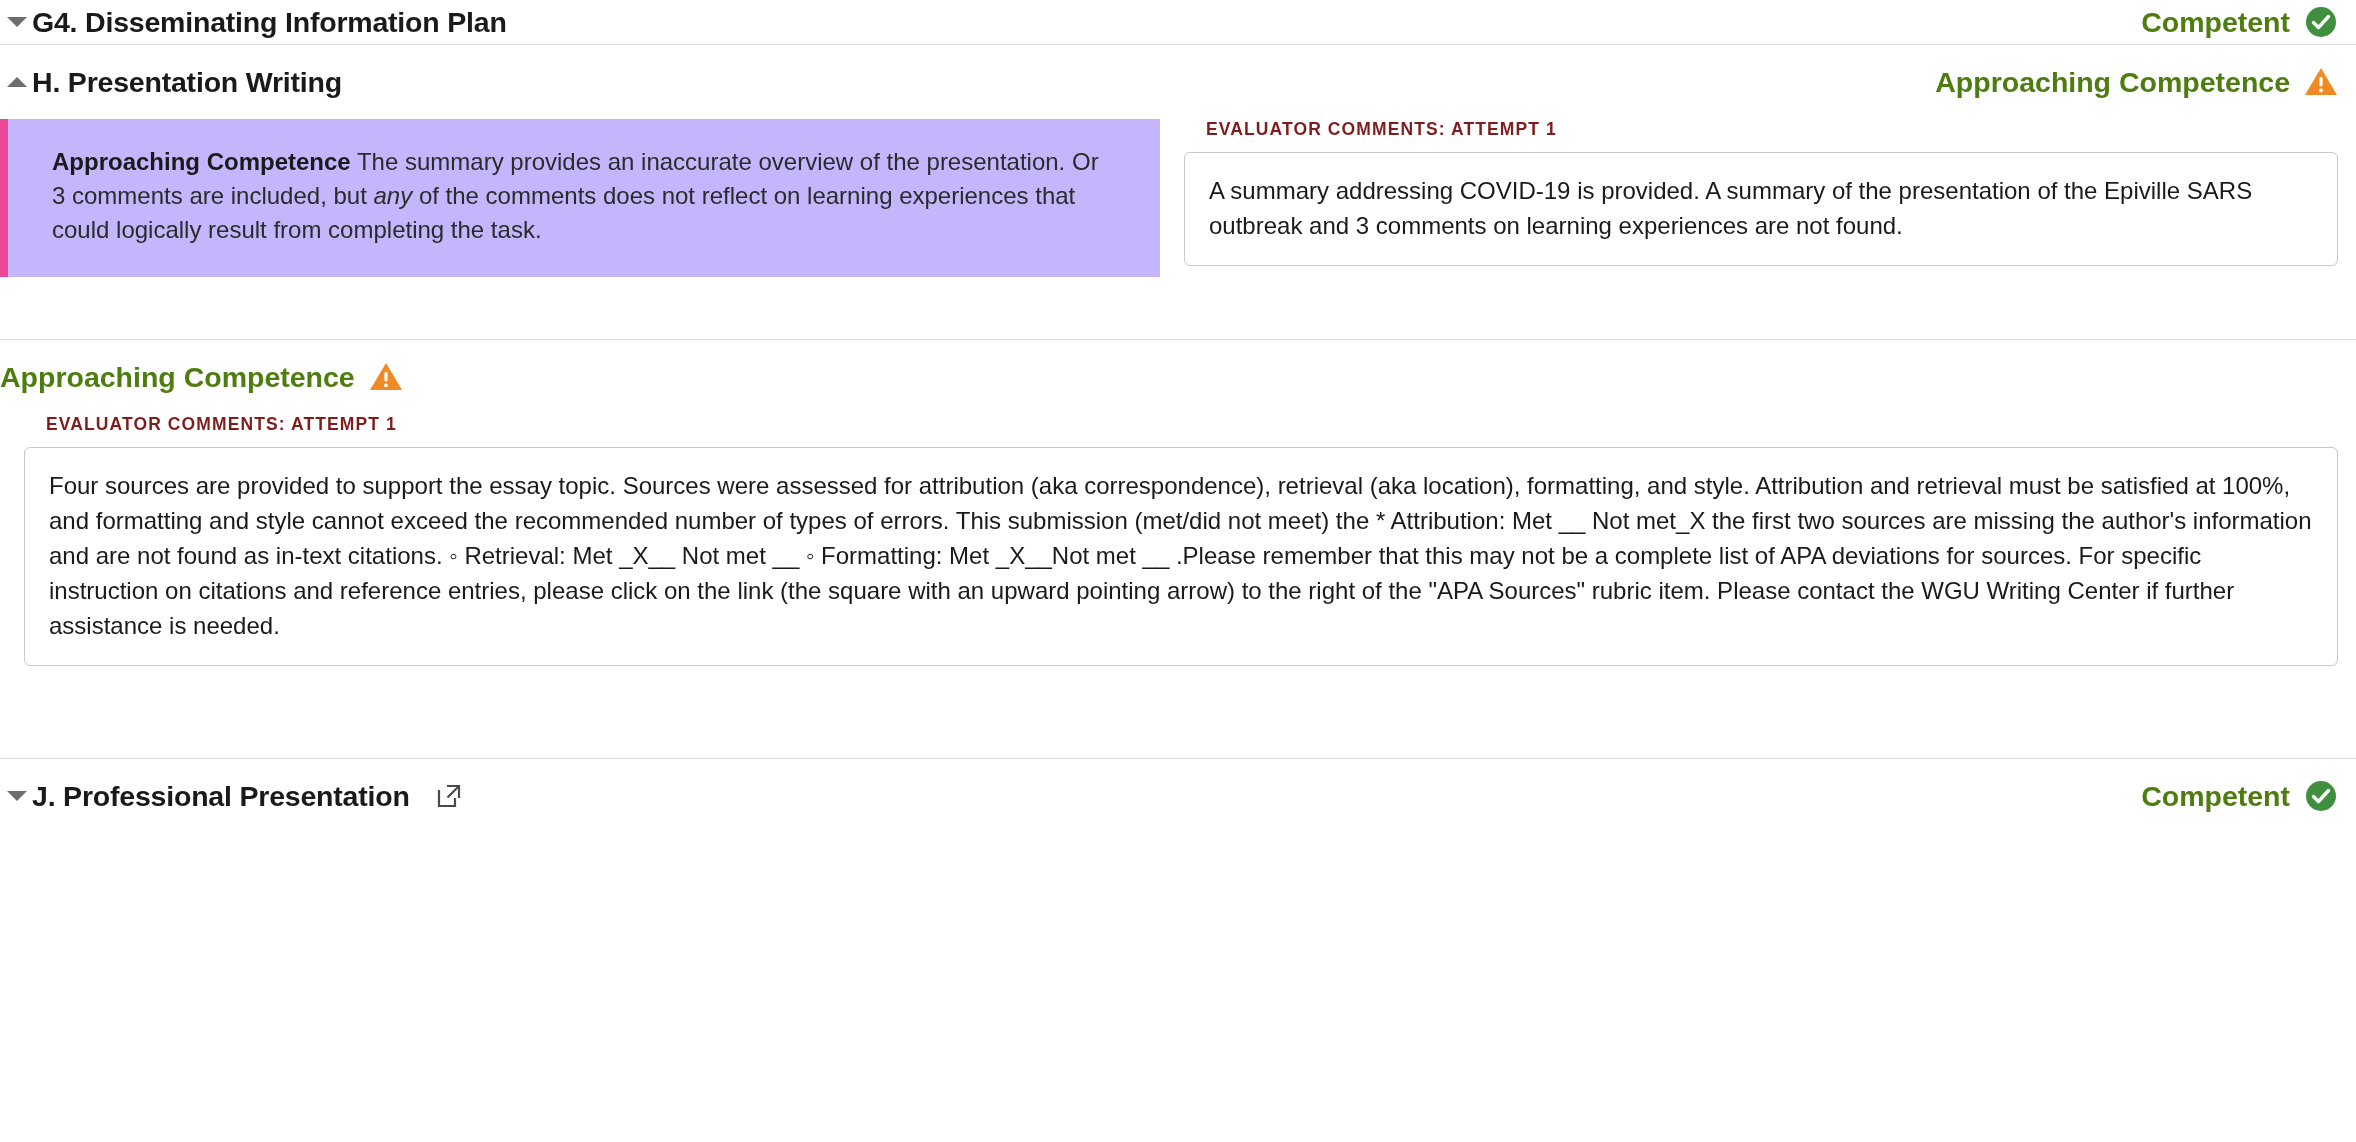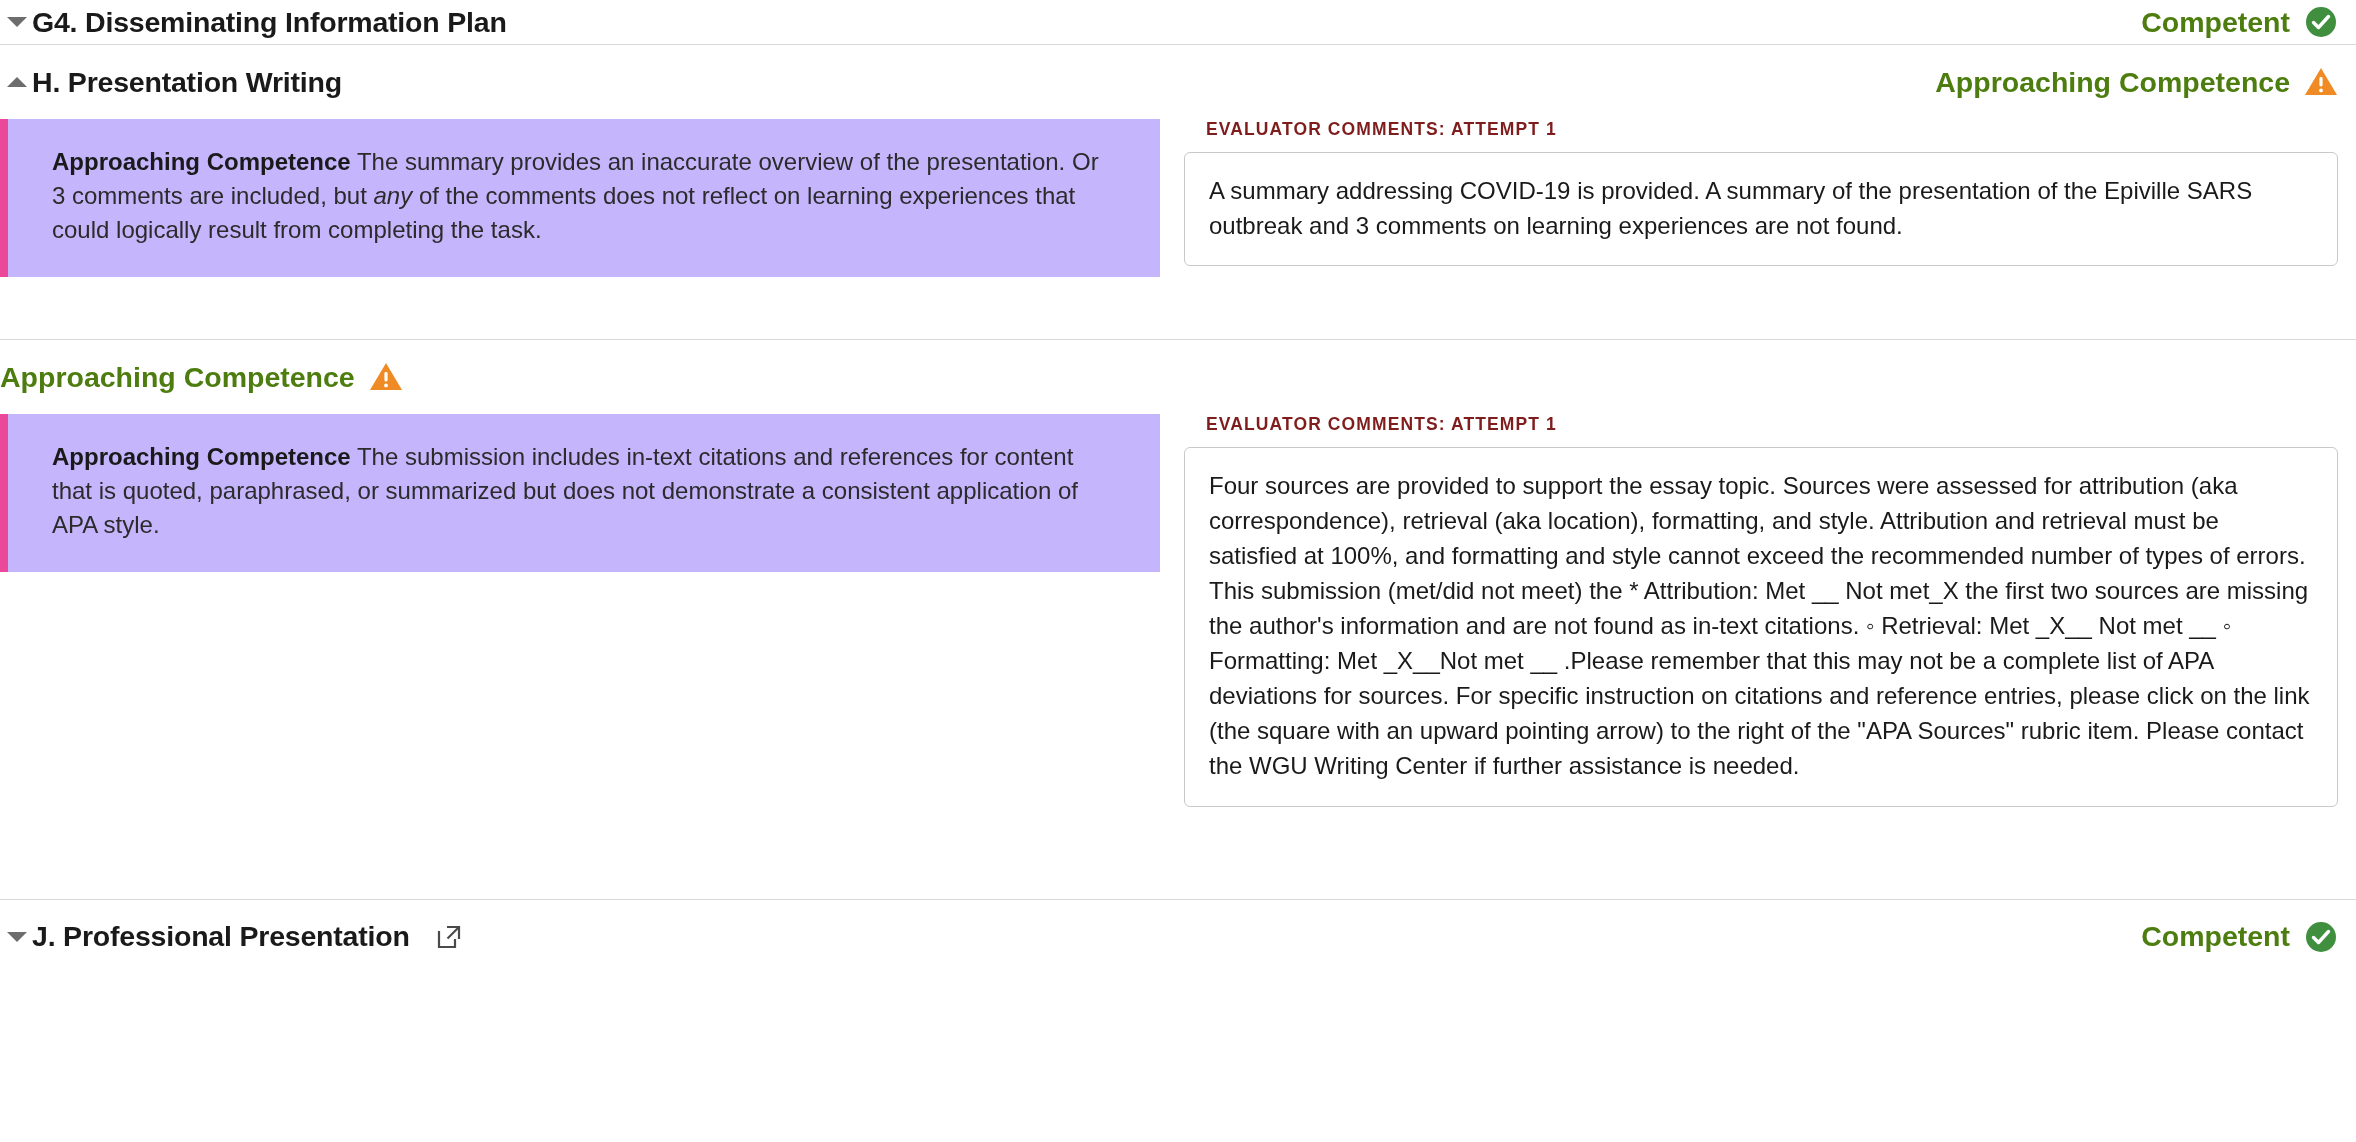--- a/index.html
+++ b/index.html
@@ -208,25 +208,20 @@
         <svg width="34" height="32" viewBox="0 0 34 32">
           <path d="M17 2 L33 29 L1 29 Z" fill="#f08a24"></path>
           <rect x="15.4" y="11" width="3.2" height="9.5" rx="1.4" fill="#fff"></rect>
           <circle cx="17" cy="24.4" r="1.9" fill="#fff"></circle>
         </svg>
       </span>
     </div>
   </div>
 
   <div class="section-body">
-    <div class="col-left">
-      <div class="criterion-box">
-        <span class="lead">Approaching Competence</span><span> The submission includes in-text citations and references for content that is quoted, paraphrased, or summarized but does not demonstrate a consistent application of APA style.</span>
-      </div>
-    </div>
     <div class="col-right">
       <div class="comments-label">EVALUATOR COMMENTS: ATTEMPT 1</div>
       <div class="comments-box">Four sources are provided to support the essay topic. Sources were assessed for attribution (aka correspondence), retrieval (aka location), formatting, and style. Attribution and retrieval must be satisfied at 100%, and formatting and style cannot exceed the recommended number of types of errors. This submission (met/did not meet) the * Attribution: Met __ Not met_X the first two sources are missing the author's information and are not found as in-text citations. ◦ Retrieval: Met _X__ Not met __ ◦ Formatting: Met _X__Not met __ .Please remember that this may not be a complete list of APA deviations for sources. For specific instruction on citations and reference entries, please click on the link (the square with an upward pointing arrow) to the right of the "APA Sources" rubric item. Please contact the WGU Writing Center if further assistance is needed.</div>
     </div>
   </div>
 
   <div class="spacer-lg"></div>
   <div class="divider"></div>
 
   <div class="section-header">

